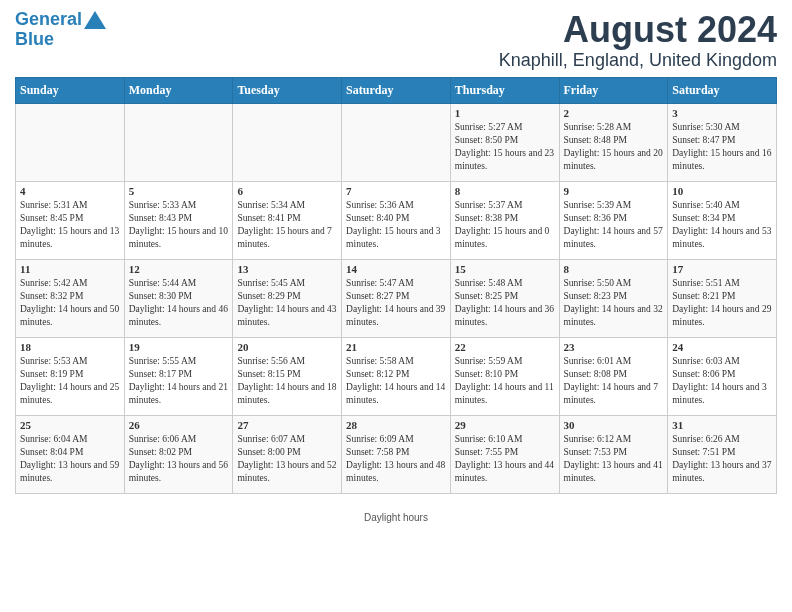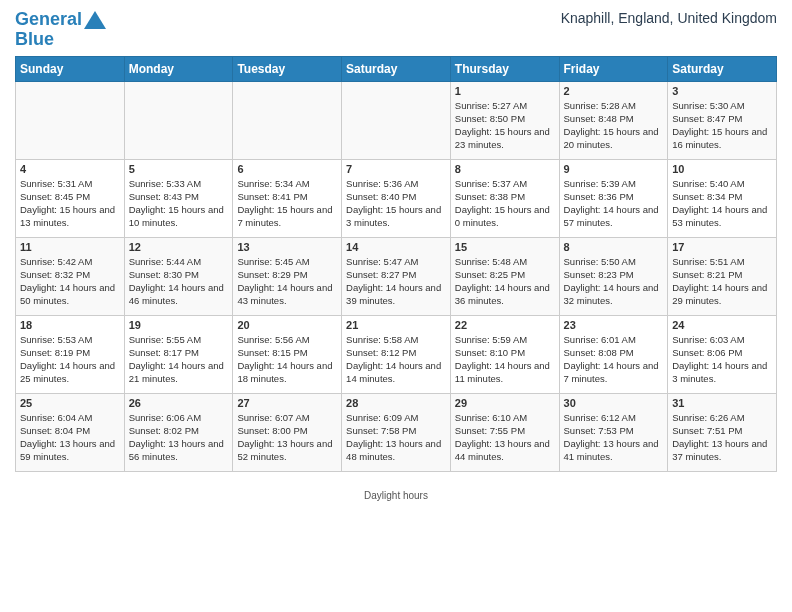--- a/index.html
+++ b/index.html
@@ -41,27 +41,28 @@
     .title-block {
       text-align: right;
     }
     .month-title {
       font-size: 36px;
       font-weight: bold;
       color: #2c3e50;
       line-height: 1.1;
     }
     .location {
-      font-size: 14px;
+      font-size: 18px;
       color: #2c3e50;
     }
     table {
       width: 100%;
       border-collapse: collapse;
       table-layout: fixed;
+      font-family: Liberation Serif, serif;
     }
     thead tr th {
       background-color: #2980b9;
       color: #fff;
       font-size: 12px;
       font-weight: bold;
       padding: 5px 4px;
       text-align: left;
       border: 1px solid #2471a3;
     }
@@ -108,20 +109,21 @@
             <span>General</span>
           </span>
           <svg class="logo-icon" viewBox="0 0 22 18" xmlns="http://www.w3.org/2000/svg">
             <polygon points="0,18 11,0 22,18" fill="#2980b9"></polygon>
           </svg>
         </div>
         <div class="logo-text" style="color:#2980b9;">Blue</div>
       </div>
     </div>
     <div class="title-block">
+      <div class="month-title">August 2024</div>
       <div class="location">Knaphill, England, United Kingdom</div>
     </div>
   </div>
 
   <table>
     <thead>
       <tr>
         <th>Sunday</th>
         <th>Monday</th>
         <th>Tuesday</th>

